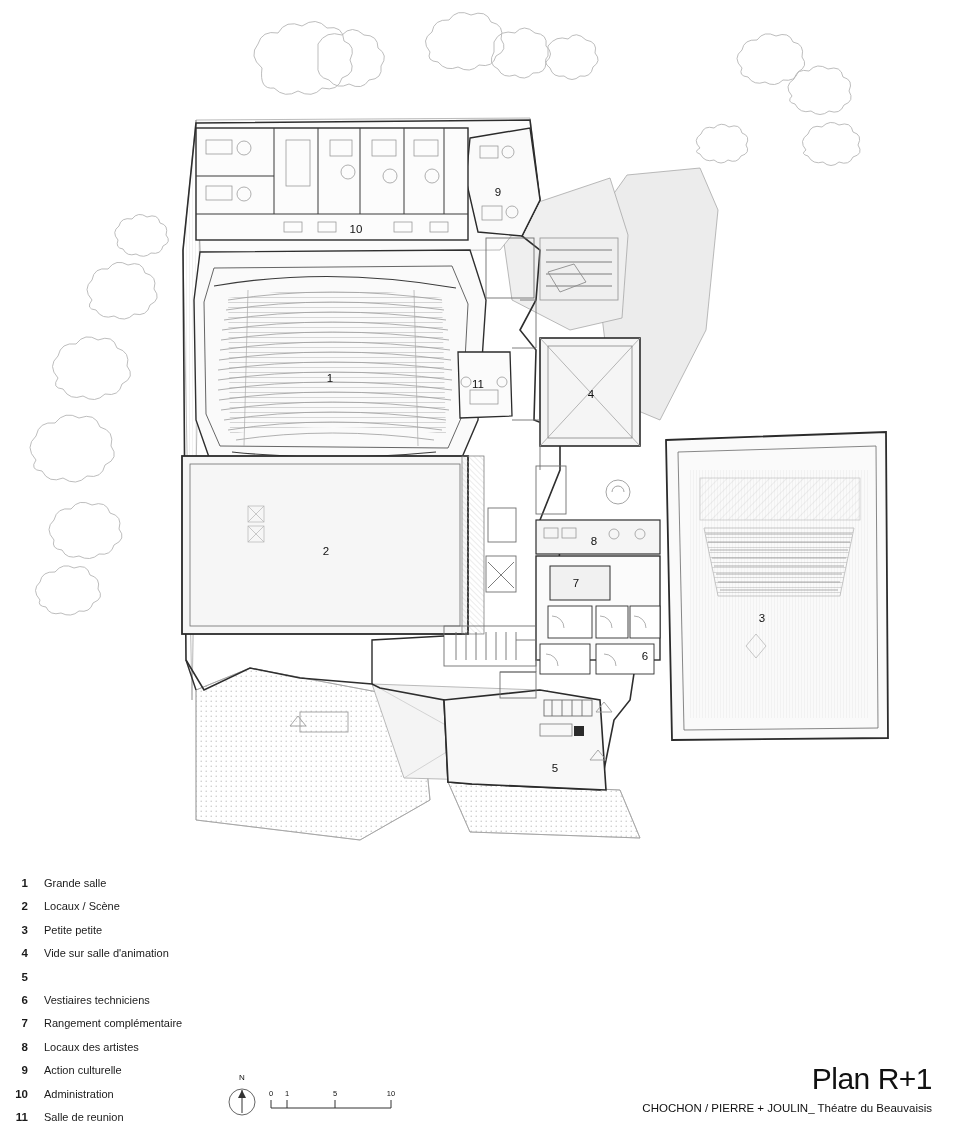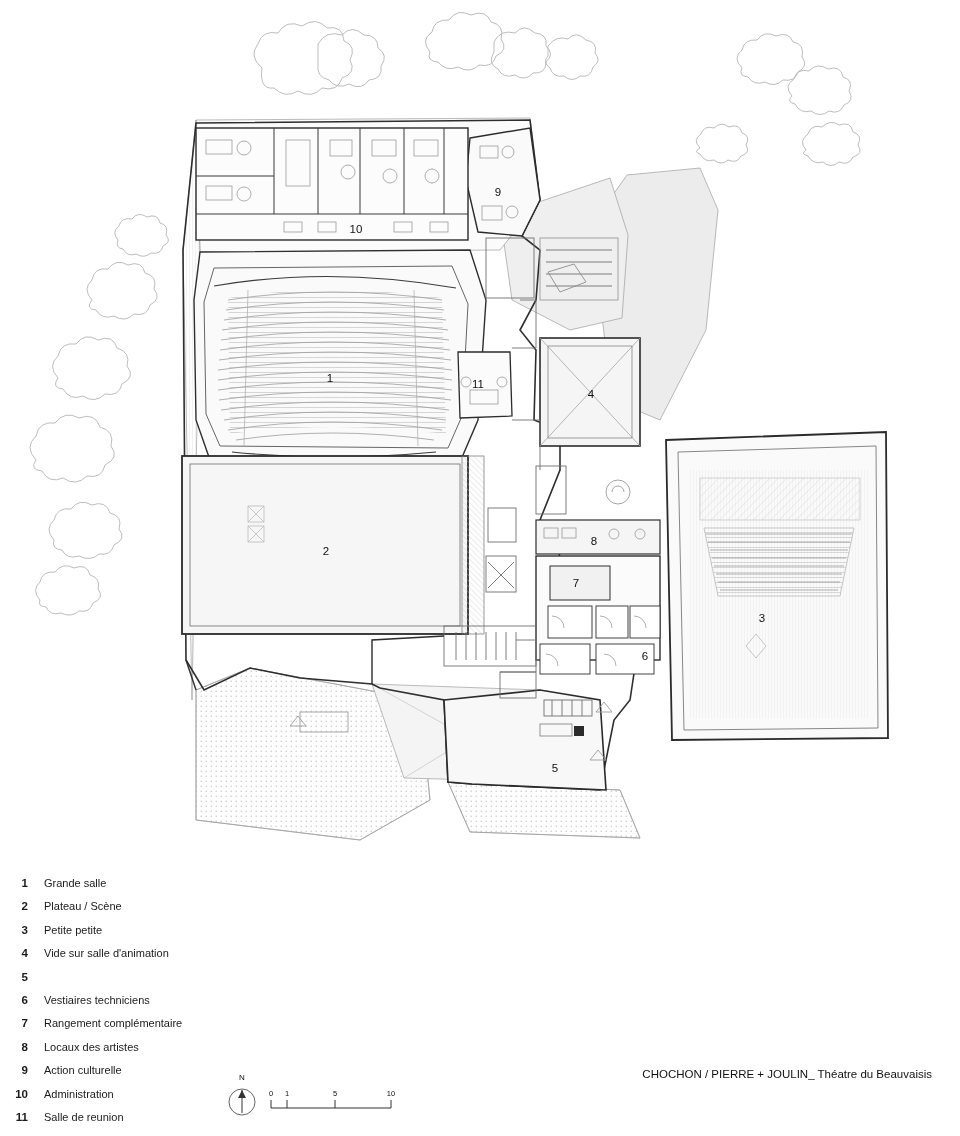--- a/index.html
+++ b/index.html
@@ -286,21 +286,21 @@
 </svg>
 </div>
 
 <div id="legend">
   <div class="legend-row">
     <span class="legend-num">1</span>
     <span class="legend-label">Grande salle</span>
   </div>
   <div class="legend-row">
     <span class="legend-num">2</span>
-    <span class="legend-label">Plateau / Scène</span>
+    <span class="legend-label">Locaux / Scène</span>
   </div>
   <div class="legend-row">
     <span class="legend-num">3</span>
     <span class="legend-label">Petite petite</span>
   </div>
   <div class="legend-row">
     <span class="legend-num">4</span>
     <span class="legend-label">Vide sur salle d'animation</span>
   </div>
   <div class="legend-row">
@@ -350,14 +350,15 @@
     <g font-family="Liberation Sans, sans-serif" font-size="7.5" fill="#111" text-anchor="middle">
       <text x="46" y="28">0</text>
       <text x="62" y="28">1</text>
       <text x="110" y="28">5</text>
       <text x="166" y="28">10</text>
     </g>
   </svg>
 </div>
 
 <div id="title-block">
+  <div id="plan-title">Plan R+1</div>
   <div id="credits">CHOCHON / PIERRE + JOULIN_ Théatre du Beauvaisis</div>
 </div>
 
 </body></html>

